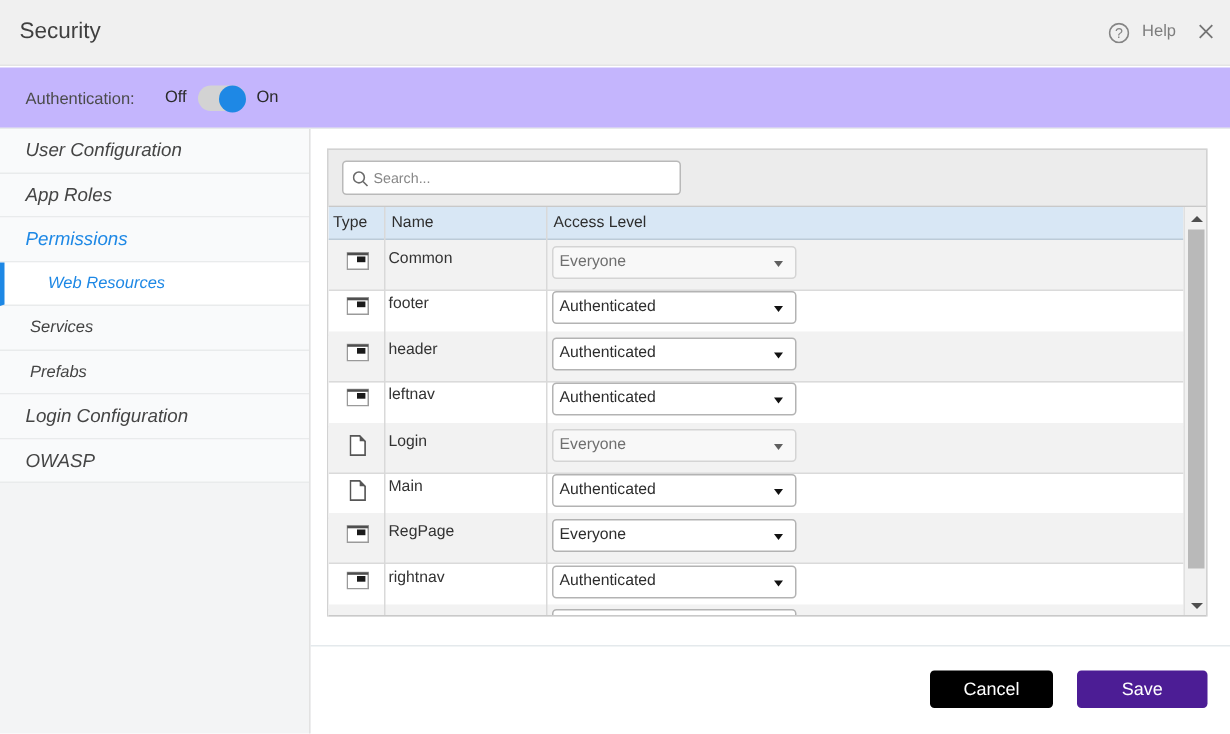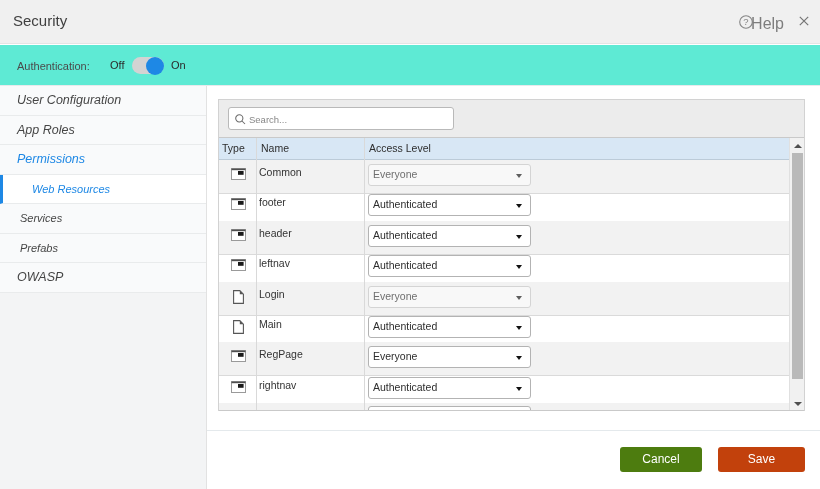--- a/index.html
+++ b/index.html
@@ -2,26 +2,26 @@
 <html><head>
 <meta charset="utf-8">
 <style>
   * { margin:0; padding:0; box-sizing:border-box; }
   html,body { width:820px; height:489px; background:#fff; overflow:hidden;
     font-family:"Liberation Sans", sans-serif; }
   
   .topbar { position:absolute; left:0; top:0; width:820px; height:44px;
     background:#f0f0f0; border-bottom:1px solid #e4e4e4; }
   .title { position:absolute; left:13px; top:12px; font-size:15px; color:#3f3f3f; }
-  .help { position:absolute; right:36px; top:15px; font-size:16px; color:#7d7d7d; }
+  .help { position:absolute; right:36px; top:15px; font-size:11px; color:#7d7d7d; }
   .helpicon { position:absolute; right:67px; top:15px; }
   .closex { position:absolute; right:11px; top:16px; }
   
   .authrow { position:absolute; left:0; top:45px; width:820px; height:41px;
-    background:#5eead4; border-bottom:1px solid #e7eaec;padding-left:16px; }
+    background:#c4b5fd; border-bottom:1px solid #e7eaec;padding-left:16px; }
   .authlabel { position:absolute; left:17px; top:15px; font-size:11px; color:#4b4b4b; }
   .offtxt { position:absolute; left:110px; top:14px; font-size:11px; color:#2b2b2b; }
   .ontxt  { position:absolute; left:171px; top:14px; font-size:11px; color:#2b2b2b; }
   .toggle { position:absolute; left:132px; top:12px; width:32px; height:17px;
     background:#d3d3d3; border-radius:9px; }
   .knob { position:absolute; left:14px; top:-0.5px; width:18px; height:18px;
     background:#1e88e5; border-radius:50%; }
   
   .sidebar { position:absolute; left:0; top:86px; width:207px; height:403px;
     background:#f3f4f5; border-right:1px solid #e2e2e2;font-style:italic; }
@@ -64,22 +64,22 @@
   .sthumb { position:absolute; left:2px; top:15px; width:11px; height:226px;
     background:#b9b9b9; }
   .sarr { position:absolute; left:3.5px; width:0; height:0;
     border-left:4px solid transparent; border-right:4px solid transparent; }
   .sarr.up { top:6px; border-bottom:4.5px solid #4f4f4f; }
   .sarr.down { bottom:4px; border-top:4.5px solid #4f4f4f; }
   
   .sep { position:absolute; left:207px; top:430px; width:613px; height:1px; background:#e4e9ec; }
   .btn { position:absolute; top:447px; height:25px; border-radius:3px;
     color:#fff; font-size:12px; text-align:center; line-height:25px; }
-  .cancel { left:620px; width:82px; background:#4d7c0f; }
-  .save { left:718px; width:87px; background:#c2410c; }
+  .cancel { left:620px; width:82px; background:#000000; }
+  .save { left:718px; width:87px; background:#4c1d95; }
 </style>
 </head>
 <body>
 <div class="topbar">
   <div class="title">Security</div>
   <svg class="helpicon" width="14" height="14" viewBox="0 0 14 14">
     <circle cx="7" cy="7" r="6.3" fill="none" stroke="#858585" stroke-width="1.1"></circle>
     <text x="7" y="10.4" font-size="9.5" fill="#858585" text-anchor="middle" font-family="Liberation Sans">?</text>
   </svg>
   <div class="help">Help</div>
@@ -95,20 +95,21 @@
     </div>
   <div class="ontxt">On</div>
 </div>
 <div class="sidebar">
   <div class="sitem">User Configuration</div>
   <div class="sitem">App Roles</div>
   <div class="sitem blue">Permissions</div>
   <div class="sitem sub active">Web Resources</div>
   <div class="sitem sub">Services</div>
   <div class="sitem sub">Prefabs</div>
+  <div class="sitem">Login Configuration</div>
   <div class="sitem">OWASP</div>
 </div>
 <div class="panel">
   <div class="search">
     <svg width="11" height="11" viewBox="0 0 11 11">
       <circle cx="4.3" cy="4.3" r="3.6" fill="none" stroke="#6a6a6a" stroke-width="1.05"></circle>
       <line x1="7" y1="7" x2="10" y2="10" stroke="#6a6a6a" stroke-width="1.05"></line>
     </svg>
     <span class="ph">Search...</span>
   </div>

